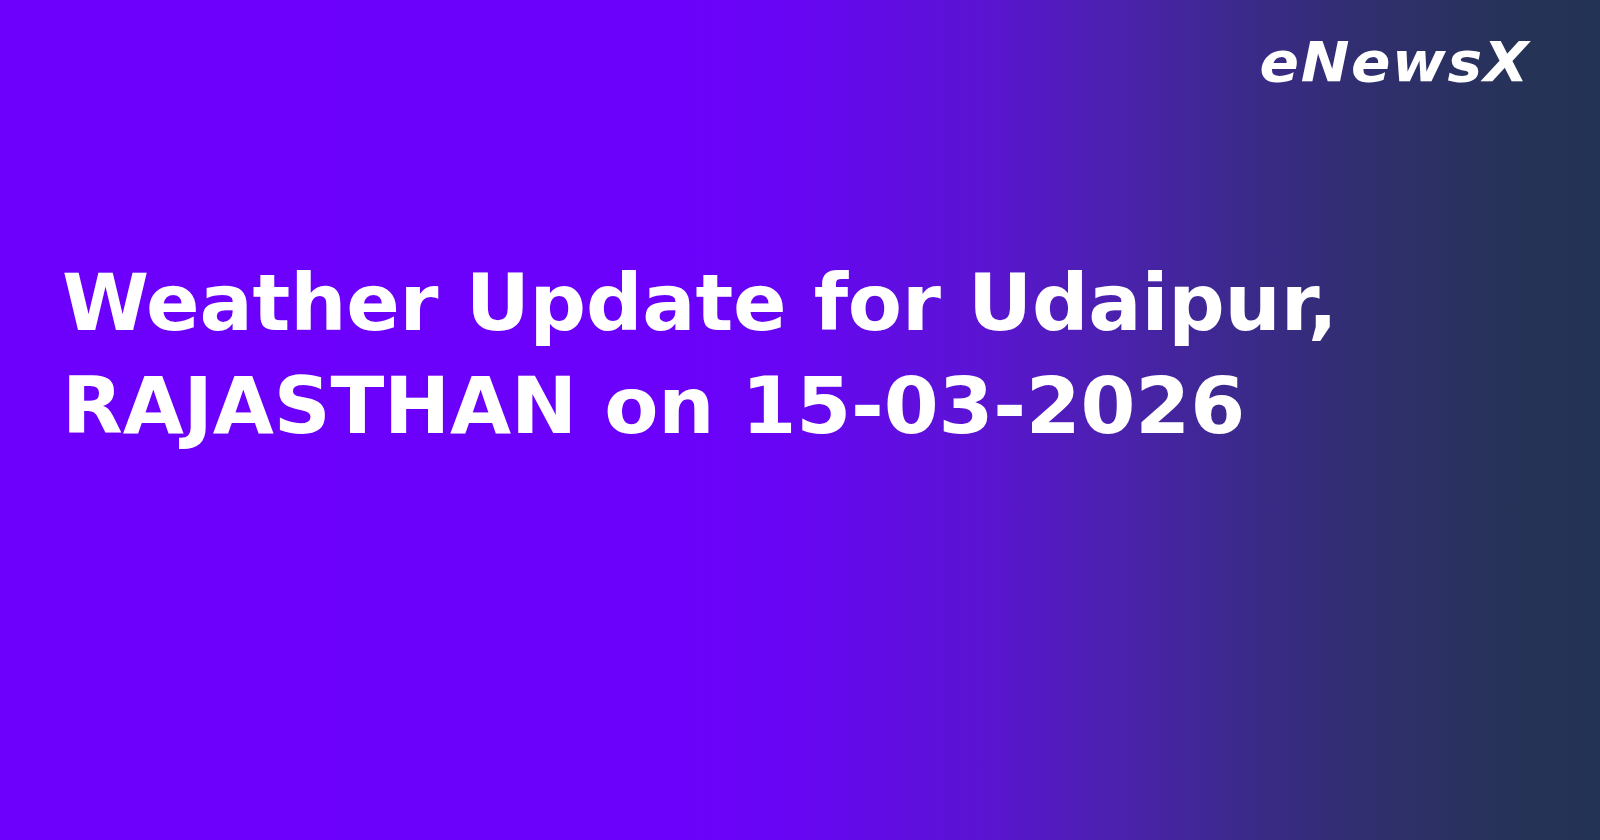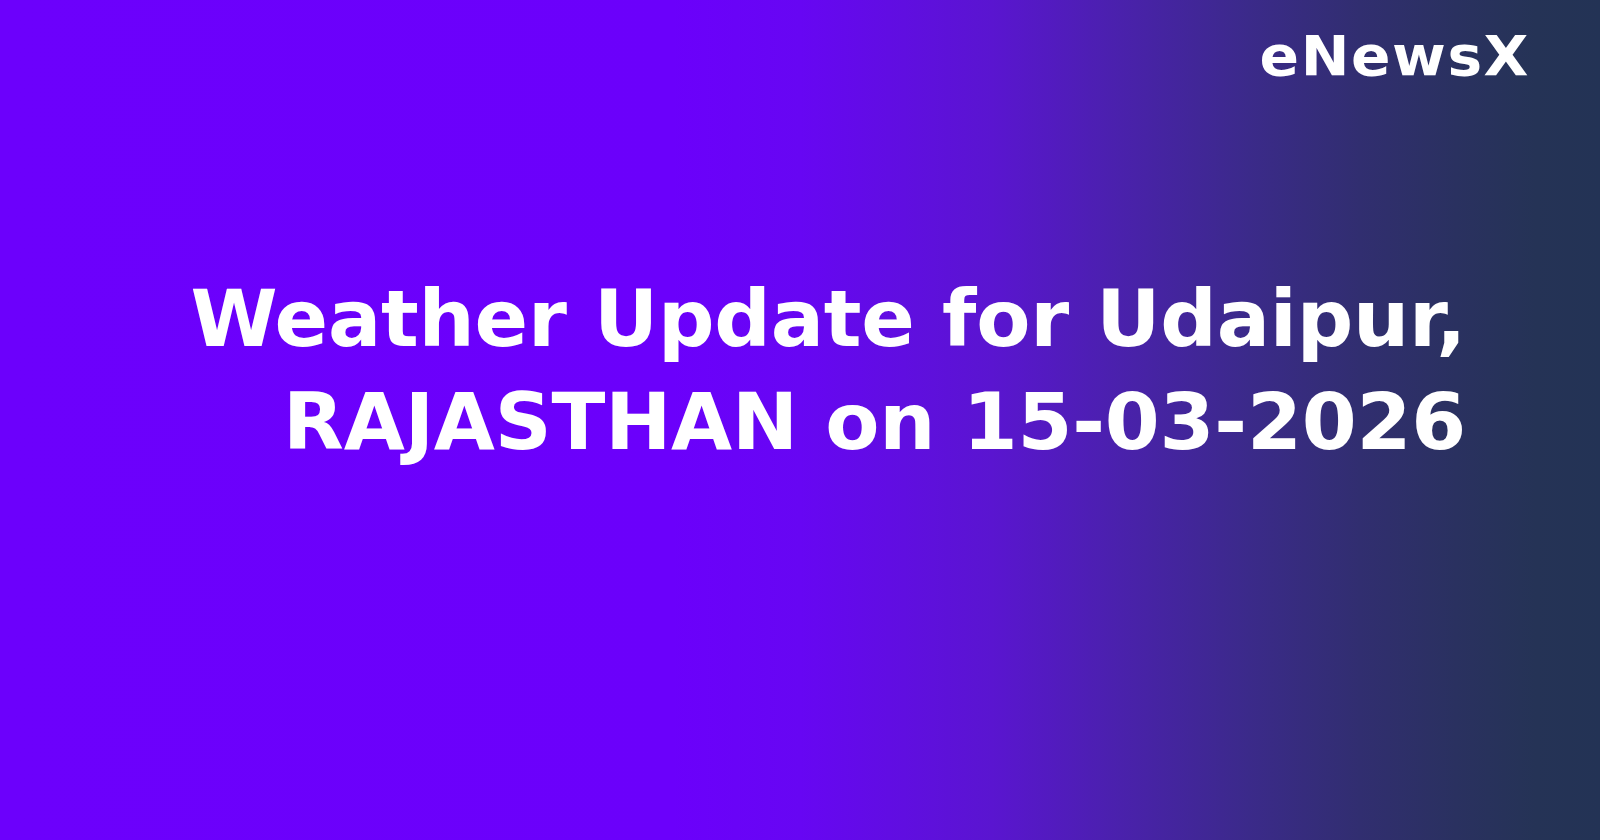--- a/index.html
+++ b/index.html
@@ -30,22 +30,23 @@
     -webkit-font-smoothing: antialiased;
   }
 
   
   #brand {
     position: absolute;
     top: 28px;
     right: 70px;
     height: 62px;
     display: flex;
-    align-items: flex-start;
+    align-items: flex-end;
     justify-content: flex-end;
+    font-style: italic;
   }
 
   #brand-wordmark {
     font-family: "DejaVu Sans", "Liberation Sans", sans-serif;
     font-size: 56px;
     font-weight: 700;
     color: #ffffff;
     letter-spacing: 1.5px;
     line-height: 1;
     white-space: nowrap;
@@ -56,29 +57,28 @@
 
   
   #headline {
     position: absolute;
     left: 62px;
     top: 252px;
     width: 1420px;
   }
 
   #headline-text {
-    margin: 16px;
+    margin: 0;
     font-family: "DejaVu Sans", "Liberation Sans", sans-serif;
     font-size: 79px;
     font-weight: 700;
     line-height: 103px;
     color: #ffffff;
     letter-spacing: -0.2px;
     white-space: pre-line;
-    text-align: right;
   }
 </style>
 </head>
 <body>
 
 <div id="banner">
 
   <div id="brand">
     <span id="brand-wordmark">eNewsX</span>
   </div>

